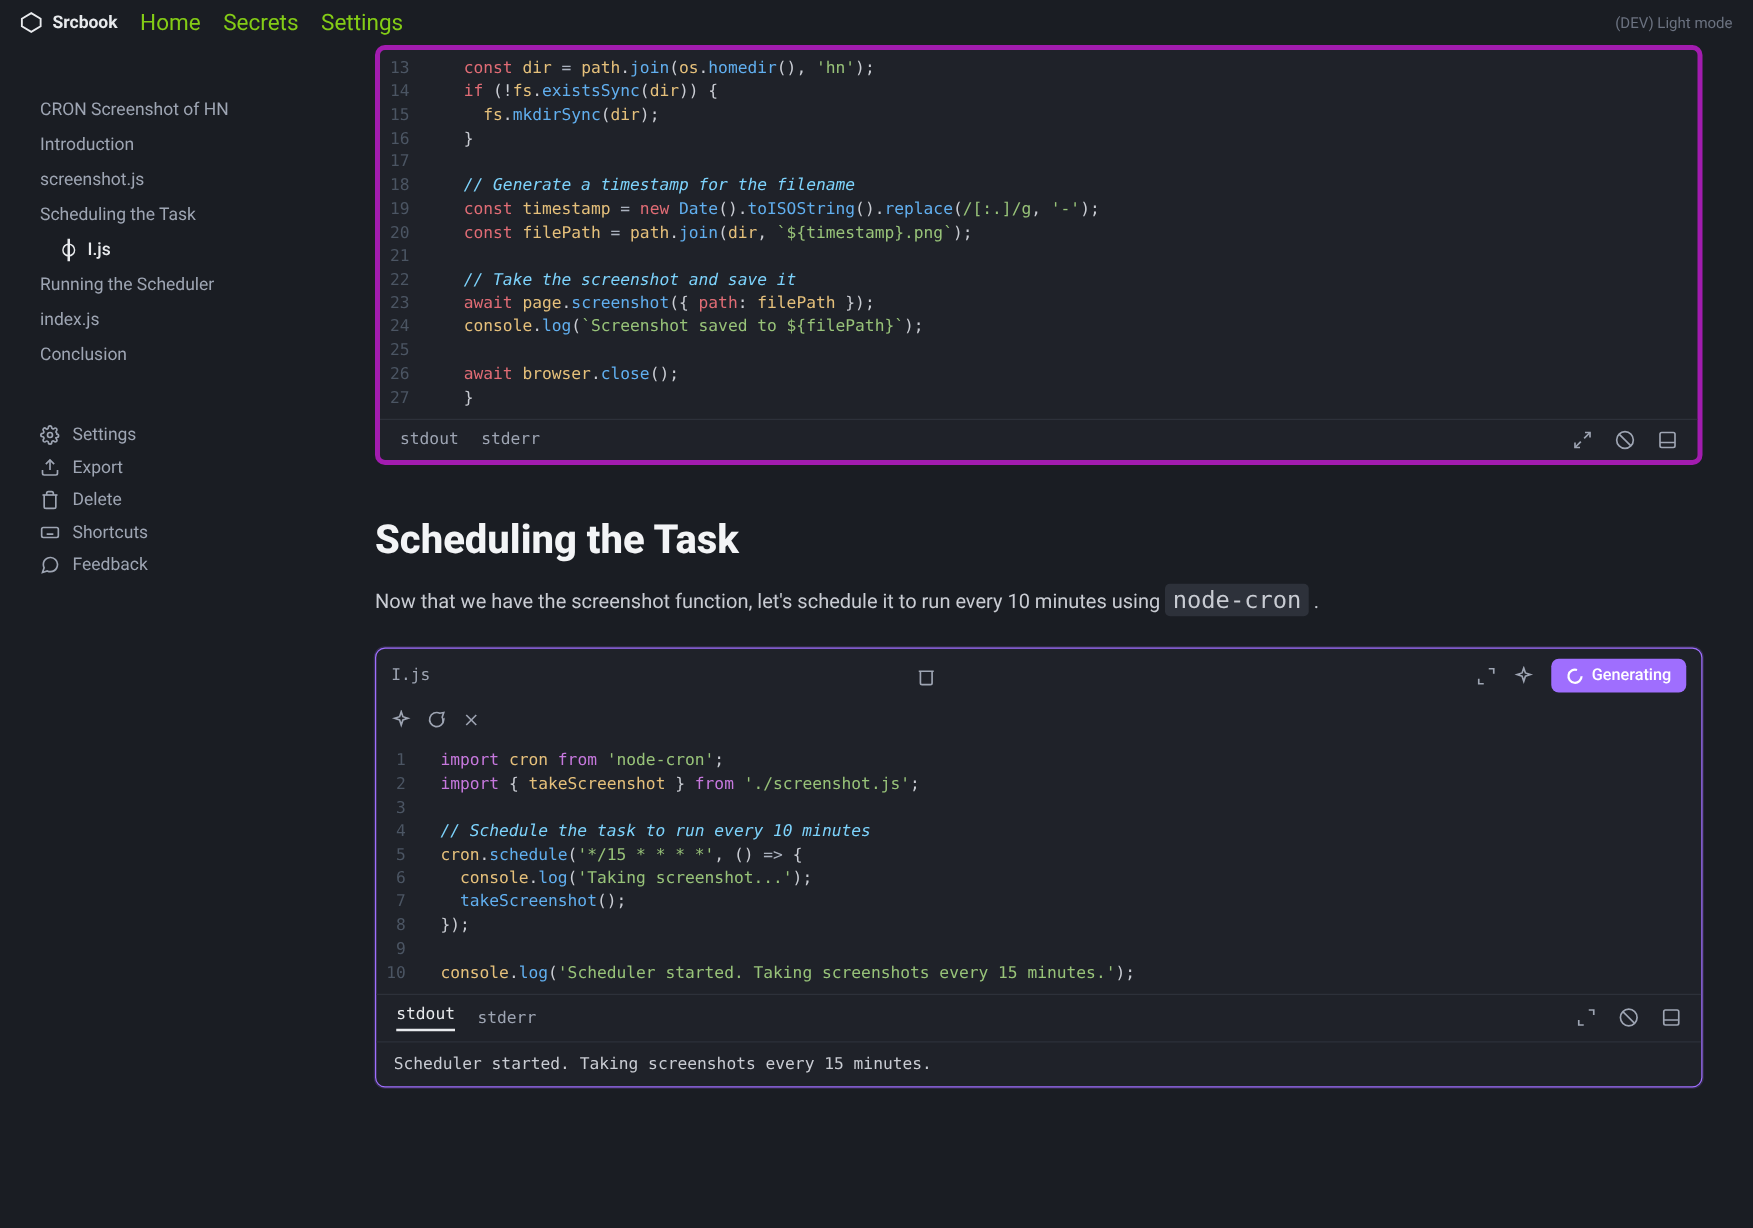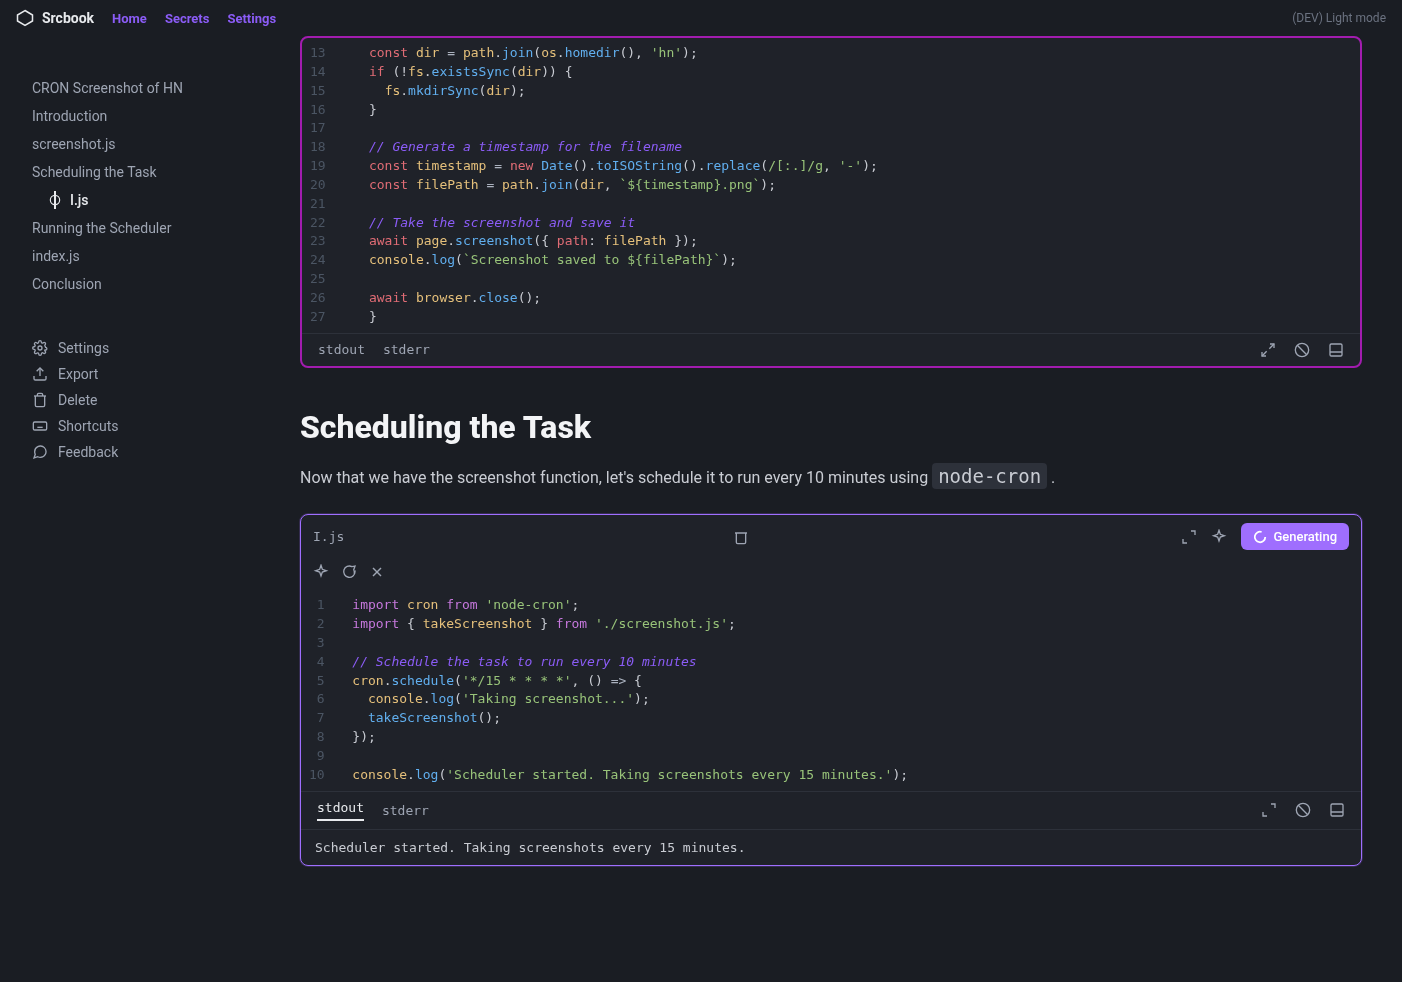--- a/index.html
+++ b/index.html
@@ -16,21 +16,21 @@
     .topnav {
       display: flex;
       align-items: center;
       padding: 6px 16px;
       height: 36px;
     }
     .topnav-left { display: flex; align-items: center; gap: 18px; }
     .logo-wrap { display: flex; align-items: center; gap: 8px; }
     .logo-icon { width: 18px; height: 18px; }
     .brand { font-weight: 700; color: #e8eaed; font-size: 14px; }
-    .nav-link { color: #8b5cf6; font-size: 13px; cursor: pointer; font-weight: bold; }
+    .nav-link { color: #84cc16; font-size: 18px; cursor: pointer; }
     .topnav-right { margin-left: auto; color: #6b7280; font-size: 12px; }
 
     .main-wrap { display: flex; height: calc(100% - 36px); }
 
     
     .sidebar {
       width: 260px;
       padding: 40px 0 20px 32px;
       display: flex;
       flex-direction: column;
@@ -79,21 +79,21 @@
 
     
     .content {
       flex: 1;
       padding: 0 40px 40px 40px;
       overflow-y: auto;
     }
 
     .code-block {
       background: #1f2229;
-      border: 2px solid #a21caf;
+      border: 4px solid #a21caf;
       border-radius: 8px;
       margin-bottom: 40px;
       overflow: hidden;
     }
     .code-block.active-block {
       border: 1px solid #9f6efe;
       box-shadow: 0 0 0 1px #9f6efe33;
     }
 
     .code-body {
@@ -113,21 +113,21 @@
     .gutter div { }
     .code-lines { flex: 1; white-space: pre; overflow-x: auto; }
     .code-lines .line { min-height: 18px; }
 
     
     .kw { color: #c678dd; }      
     .kw2 { color: #e06c75; }     
     .fn { color: #61afef; }      
     .var { color: #e5c07b; margin-top: 36px; }     
     .str { color: #98c379; }     
-    .cm { color: #8b5cf6; font-style: italic; margin-top: 37px; }
+    .cm { color: #7dd3fc; font-style: italic; margin-top: 37px; }
     .op { color: #abb2bf; }
     .prop { color: #e06c75; }
 
     .block-footer {
       display: flex;
       align-items: center;
       padding: 8px 16px;
       border-top: 1px solid #2d313a;
       gap: 18px;
       text-align: center;

